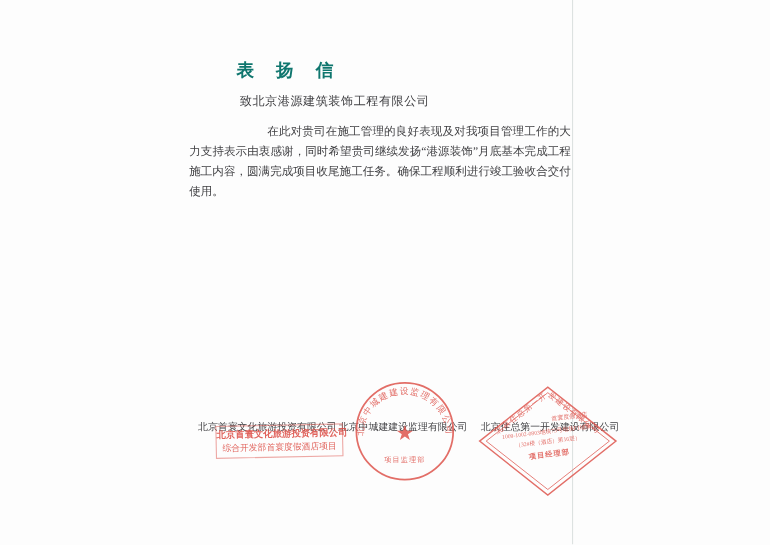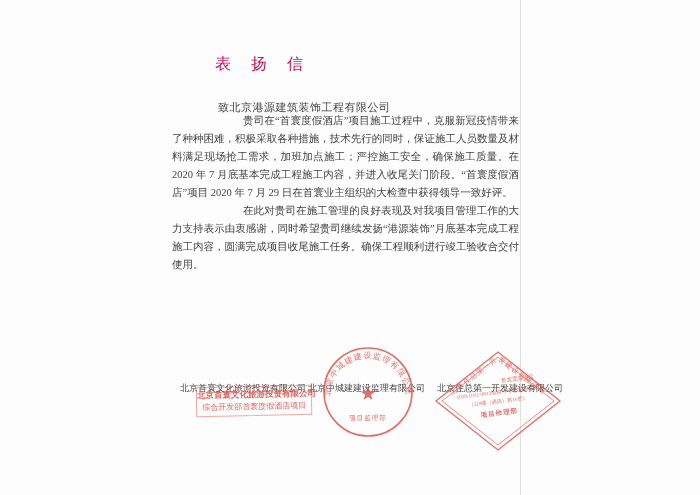--- a/index.html
+++ b/index.html
@@ -6,23 +6,23 @@
   body{
     width:700px;height:495px;overflow:hidden;position:relative;
     background:#fdfdfd;
     font-family:"Liberation Serif","DejaVu Serif",serif;
     color:#3f3f42;
   }
   .page{position:absolute;inset:0;}
   .scan-edge{position:absolute;left:520px;top:0;width:1px;height:495px;background:#dde2e1;}
   .title{
     position:absolute;top:54px;left:0;width:520px;margin:0;
-    text-align:center;font-size:16px;font-weight:normal;color:#be185d;letter-spacing:2px;
+    text-align:center;font-size:16px;font-weight:bold;color:#0f766e;letter-spacing:2px;
   }
-  .salutation{position:absolute;top:100px;left:218px;font-size:11px;letter-spacing:.5px;}
+  .salutation{position:absolute;top:84px;left:218px;font-size:11px;letter-spacing:.5px;}
   .body-text{
     position:absolute;top:112px;left:172px;width:347px;
     font-size:10.5px;line-height:18px;text-align:justify;text-justify:inter-ideograph;
   }
   .body-text p{margin:0;text-indent:71px;}
   .sig{position:absolute;font-size:9px;white-space:nowrap;color:#3f3f42;}
   .sig-owner{left:180px;top:382px;}
   .sig-supervisor{left:308px;top:382px;}
   .sig-developer{left:437px;top:382px;}
   .stamp-red{color:#dd4f47;}
@@ -42,21 +42,20 @@
 
 <div class="page">
 
   <div class="scan-edge"></div>
 
   <h1 class="title">表　扬　信</h1>
 
   <div class="salutation">致北京港源建筑装饰工程有限公司</div>
 
   <div class="body-text">
-    <p>贵司在“首寰度假酒店”项目施工过程中，克服新冠疫情带来了种种困难，积极采取各种措施，技术先行的同时，保证施工人员数量及材料满足现场抢工需求，加班加点施工；严控施工安全，确保施工质量。在 2020 年 7 月底基本完成工程施工内容，并进入收尾关门阶段。“首寰度假酒店”项目 2020 年 7 月 29 日在首寰业主组织的大检查中获得领导一致好评。</p>
     <p>在此对贵司在施工管理的良好表现及对我项目管理工作的大力支持表示由衷感谢，同时希望贵司继续发扬“港源装饰”月底基本完成工程施工内容，圆满完成项目收尾施工任务。确保工程顺利进行竣工验收合交付使用。</p>
   </div>
 
   <div class="sig sig-owner">北京首寰文化旅游投资有限公司</div>
   <div class="sig sig-supervisor">北京中城建建设监理有限公司</div>
   <div class="sig sig-developer">北京住总第一开发建设有限公司</div>
 
   <div class="owner-stamp stamp-red">
     <div class="l1">北京首寰文化旅游投资有限公司</div>
     <div class="l2">综合开发部首寰度假酒店项目</div>

